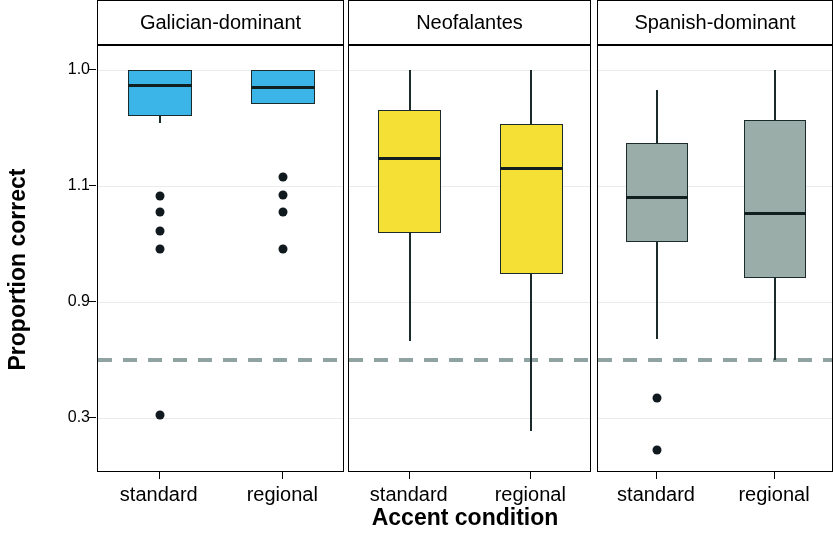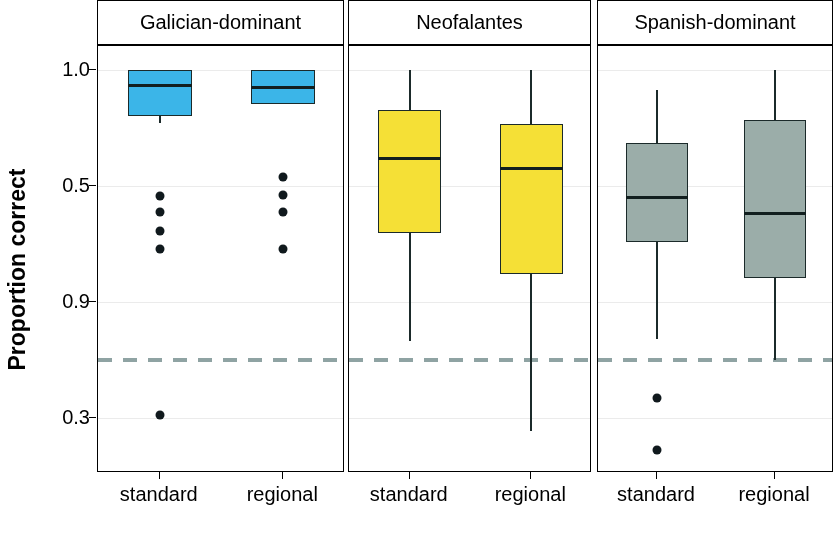--- a/index.html
+++ b/index.html
@@ -44,21 +44,21 @@
     font-size: 23px;
     font-weight: bold;
     color: #000000;
   }
   
   .ytick {
     position: absolute;
     right: 0;
     width: 56px;
     text-align: right;
-    font-size: 20px;
+    font-size: 16px;
     color: #000000;
     transform: translateY(-50%);
   }
   #yaxis {
     position: absolute;
     left: 30px;
     top: 0;
     width: 60px;
     height: 539px;
   }
@@ -150,24 +150,25 @@
     transform: translateX(-50%);
     white-space: nowrap;
   }
 </style>
 </head>
 <body>
 
 <div id="figure">
 
   <div id="ylabel">Proportion correct</div>
+  <div id="xlabel">Accent condition</div>
 
   <div id="yaxis">
       <div class="ytick" style="top: 69px;">1.0</div>
-      <div class="ytick" style="top: 185px;">0.5</div>
+      <div class="ytick" style="top: 185px;">1.1</div>
       <div class="ytick" style="top: 301px;">0.9</div>
       <div class="ytick" style="top: 417px;">0.3</div>
     </div>
 
 <div class="ytickmark" style="top: 69px;"></div>
     <div class="ytickmark" style="top: 185px;"></div>
     <div class="ytickmark" style="top: 301px;"></div>
     <div class="ytickmark" style="top: 417px;"></div>
     <div class="xtickmark" style="left: 158.75px; top: 472px;"></div>
     <div class="xtick" style="left: 158.75px; top: 483px;">standard</div>

